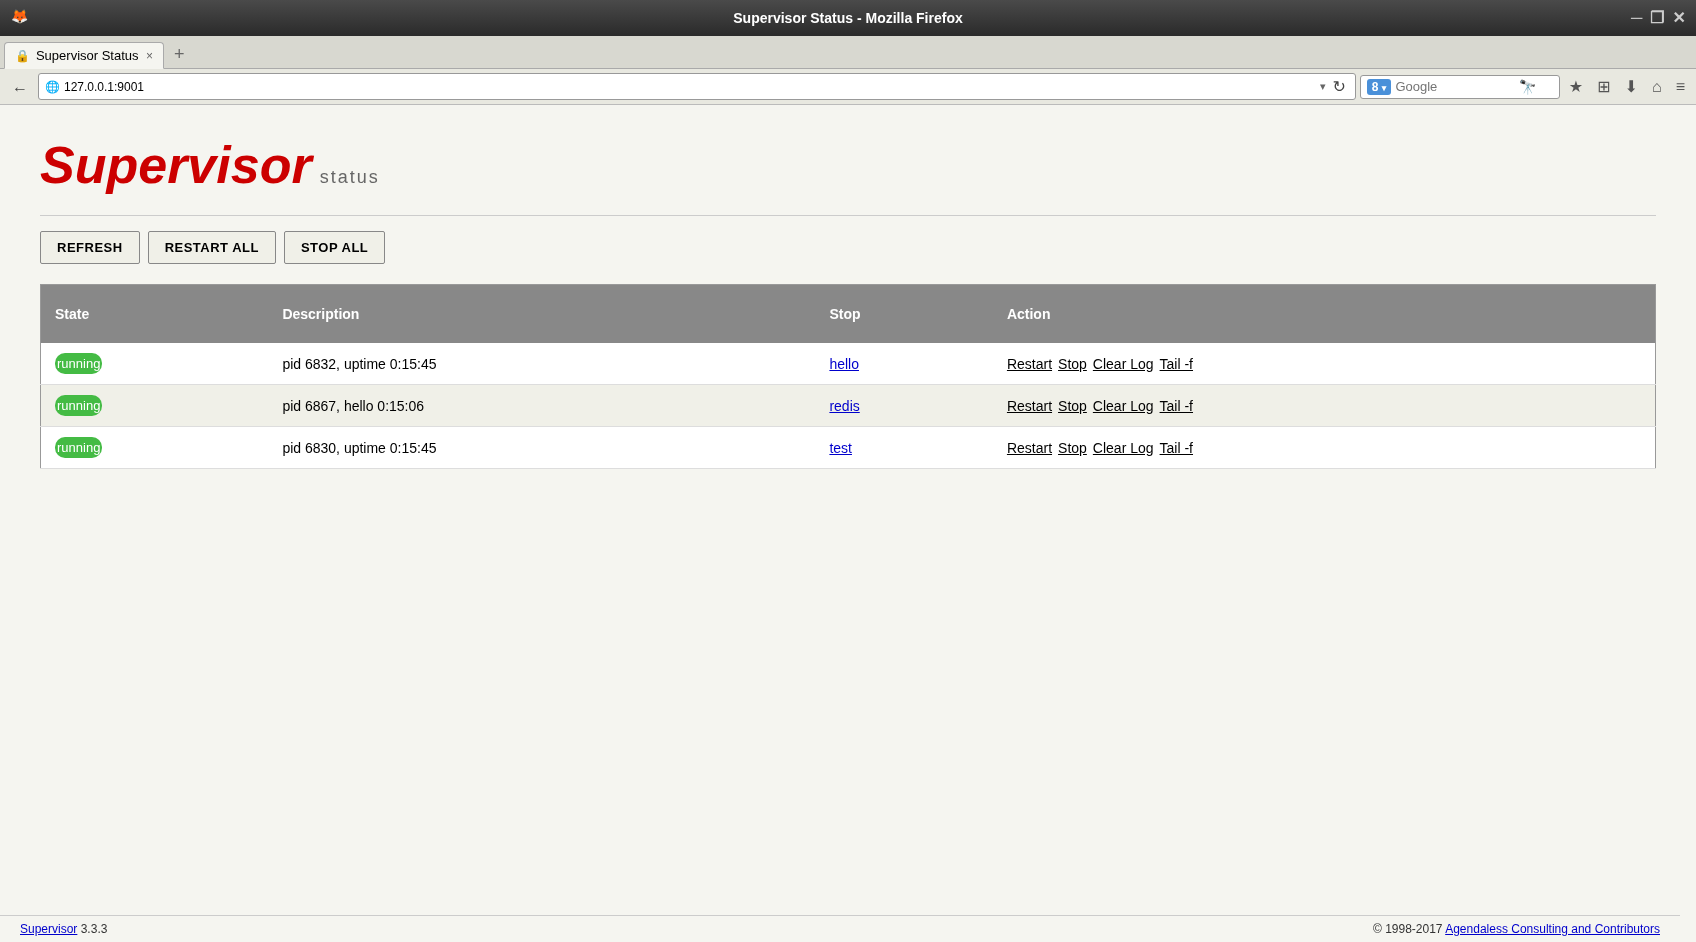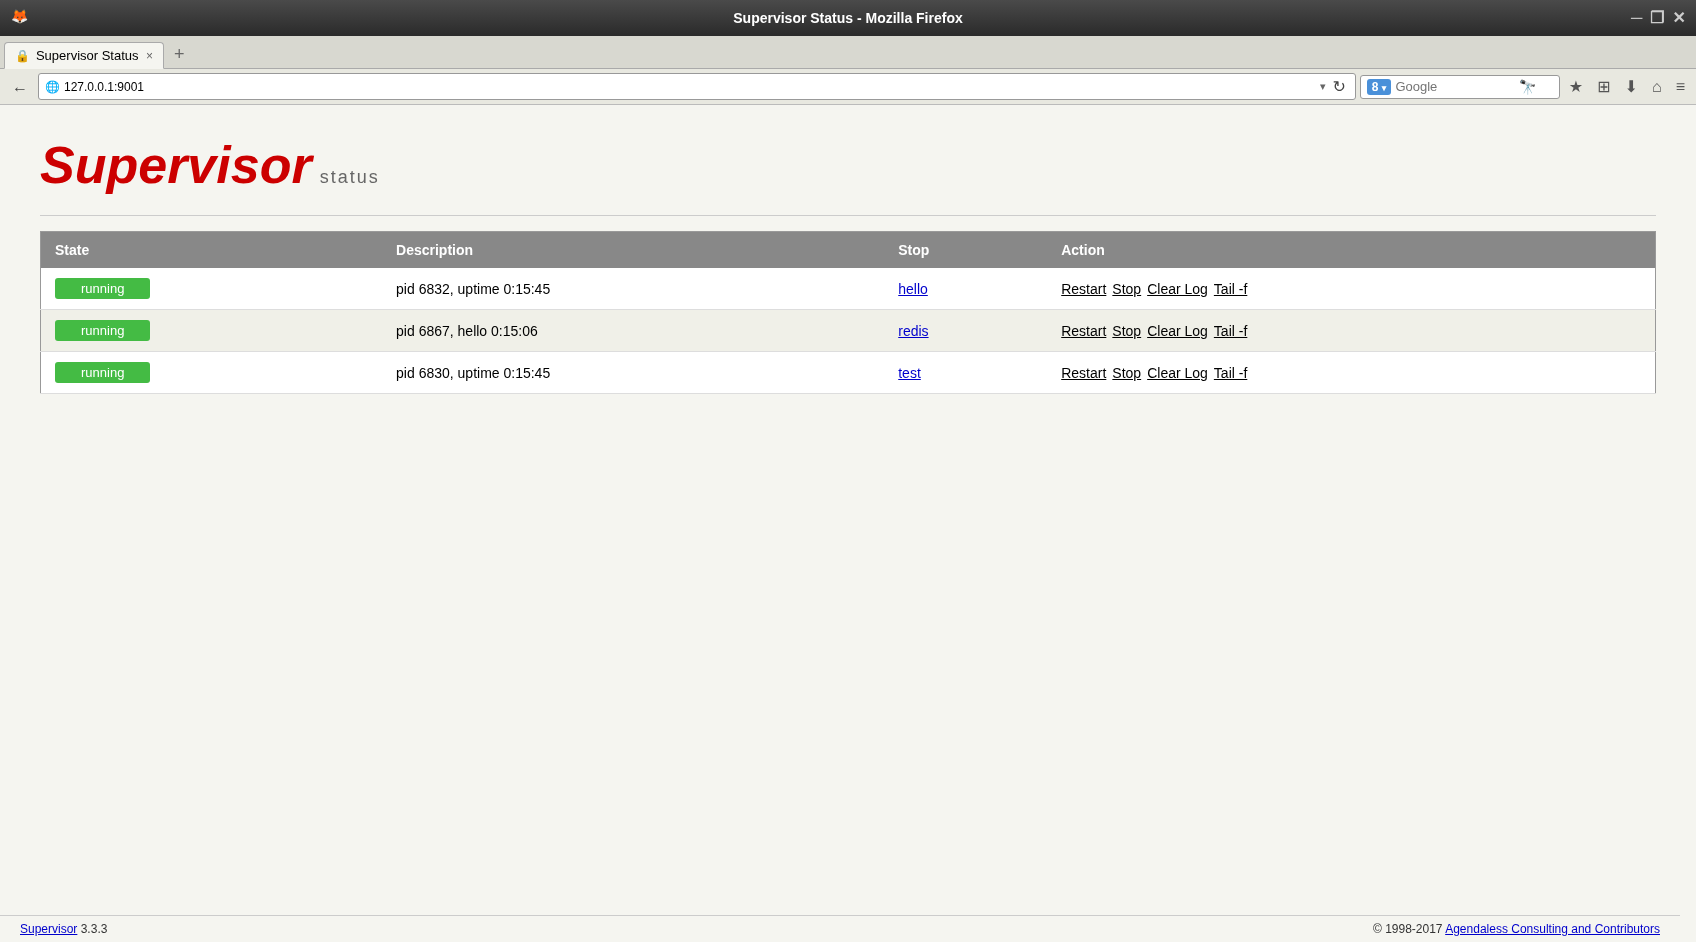--- a/index.html
+++ b/index.html
@@ -197,37 +197,37 @@
 
     
     .process-table {
       width: 100%;
       border-collapse: collapse;
       border: 1px solid #999;
     }
     .process-table th {
       background: #888;
       color: white;
-      padding: 10px 14px;
+      padding: 21px 14px;
       text-align: left;
       font-weight: bold;
       font-size: 14px;
     }
     .process-table td {
       padding: 10px 14px;
       border-bottom: 1px solid #ddd;
       font-size: 14px;
     }
     .process-table tr:nth-child(odd) td { background: #fff; }
     .process-table tr:nth-child(even) td { background: #f0f0e8; }
     .state-badge {
       background: #44bb44;
       color: white;
-      padding: 3px 26px;
-      border-radius: 3px;
+      padding: 3px 2px;
+      border-radius: 10px;
       font-size: 13px;
       display: inline-block;
     }
     .process-link {
       color: #0000cc;
       text-decoration: underline;
       cursor: pointer;
     }
     .action-link {
       color: #000;
@@ -303,20 +303,25 @@
 
   <div class="supervisor-header">
     <div class="supervisor-title">
       <span class="supervisor-title-main">Supervisor</span>
       <span class="supervisor-title-sub">status</span>
     </div>
   </div>
 
   <hr class="header-divider">
 
+  <div class="action-buttons">
+    <button class="action-btn">REFRESH</button>
+    <button class="action-btn">RESTART ALL</button>
+    <button class="action-btn">STOP ALL</button>
+  </div>
 
   <table class="process-table">
     <thead>
       <tr>
         <th>State</th>
         <th>Description</th>
         <th>Stop</th>
         <th>Action</th>
       </tr>
     </thead>

